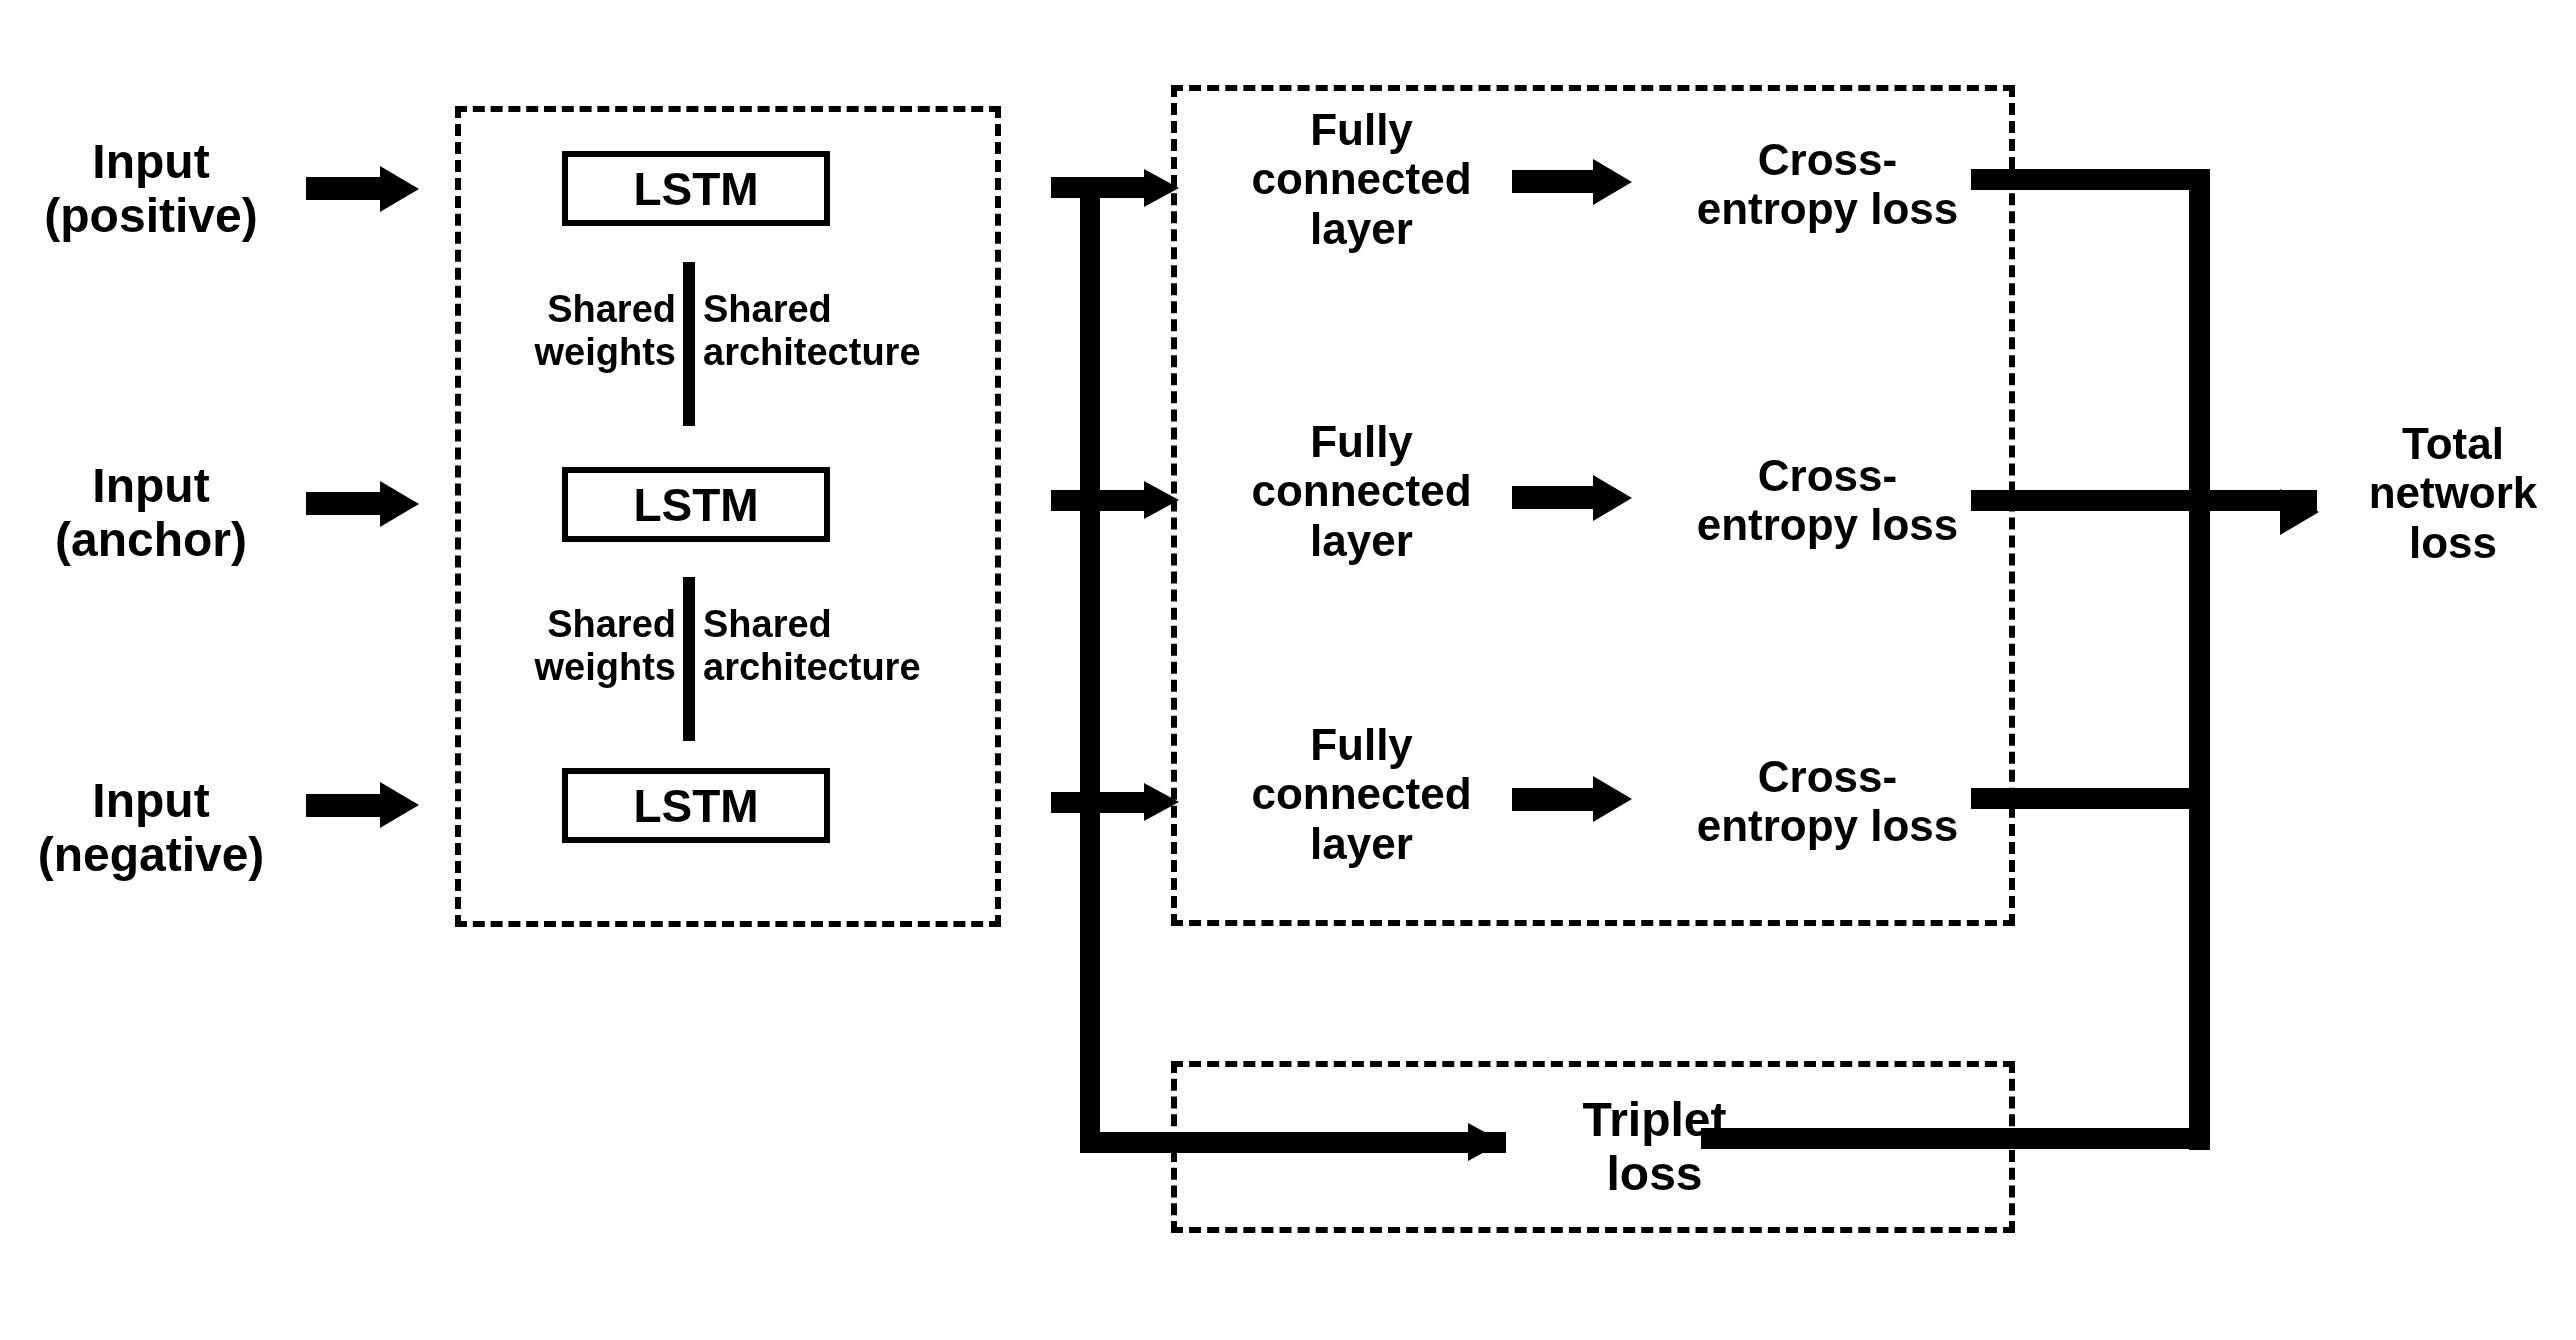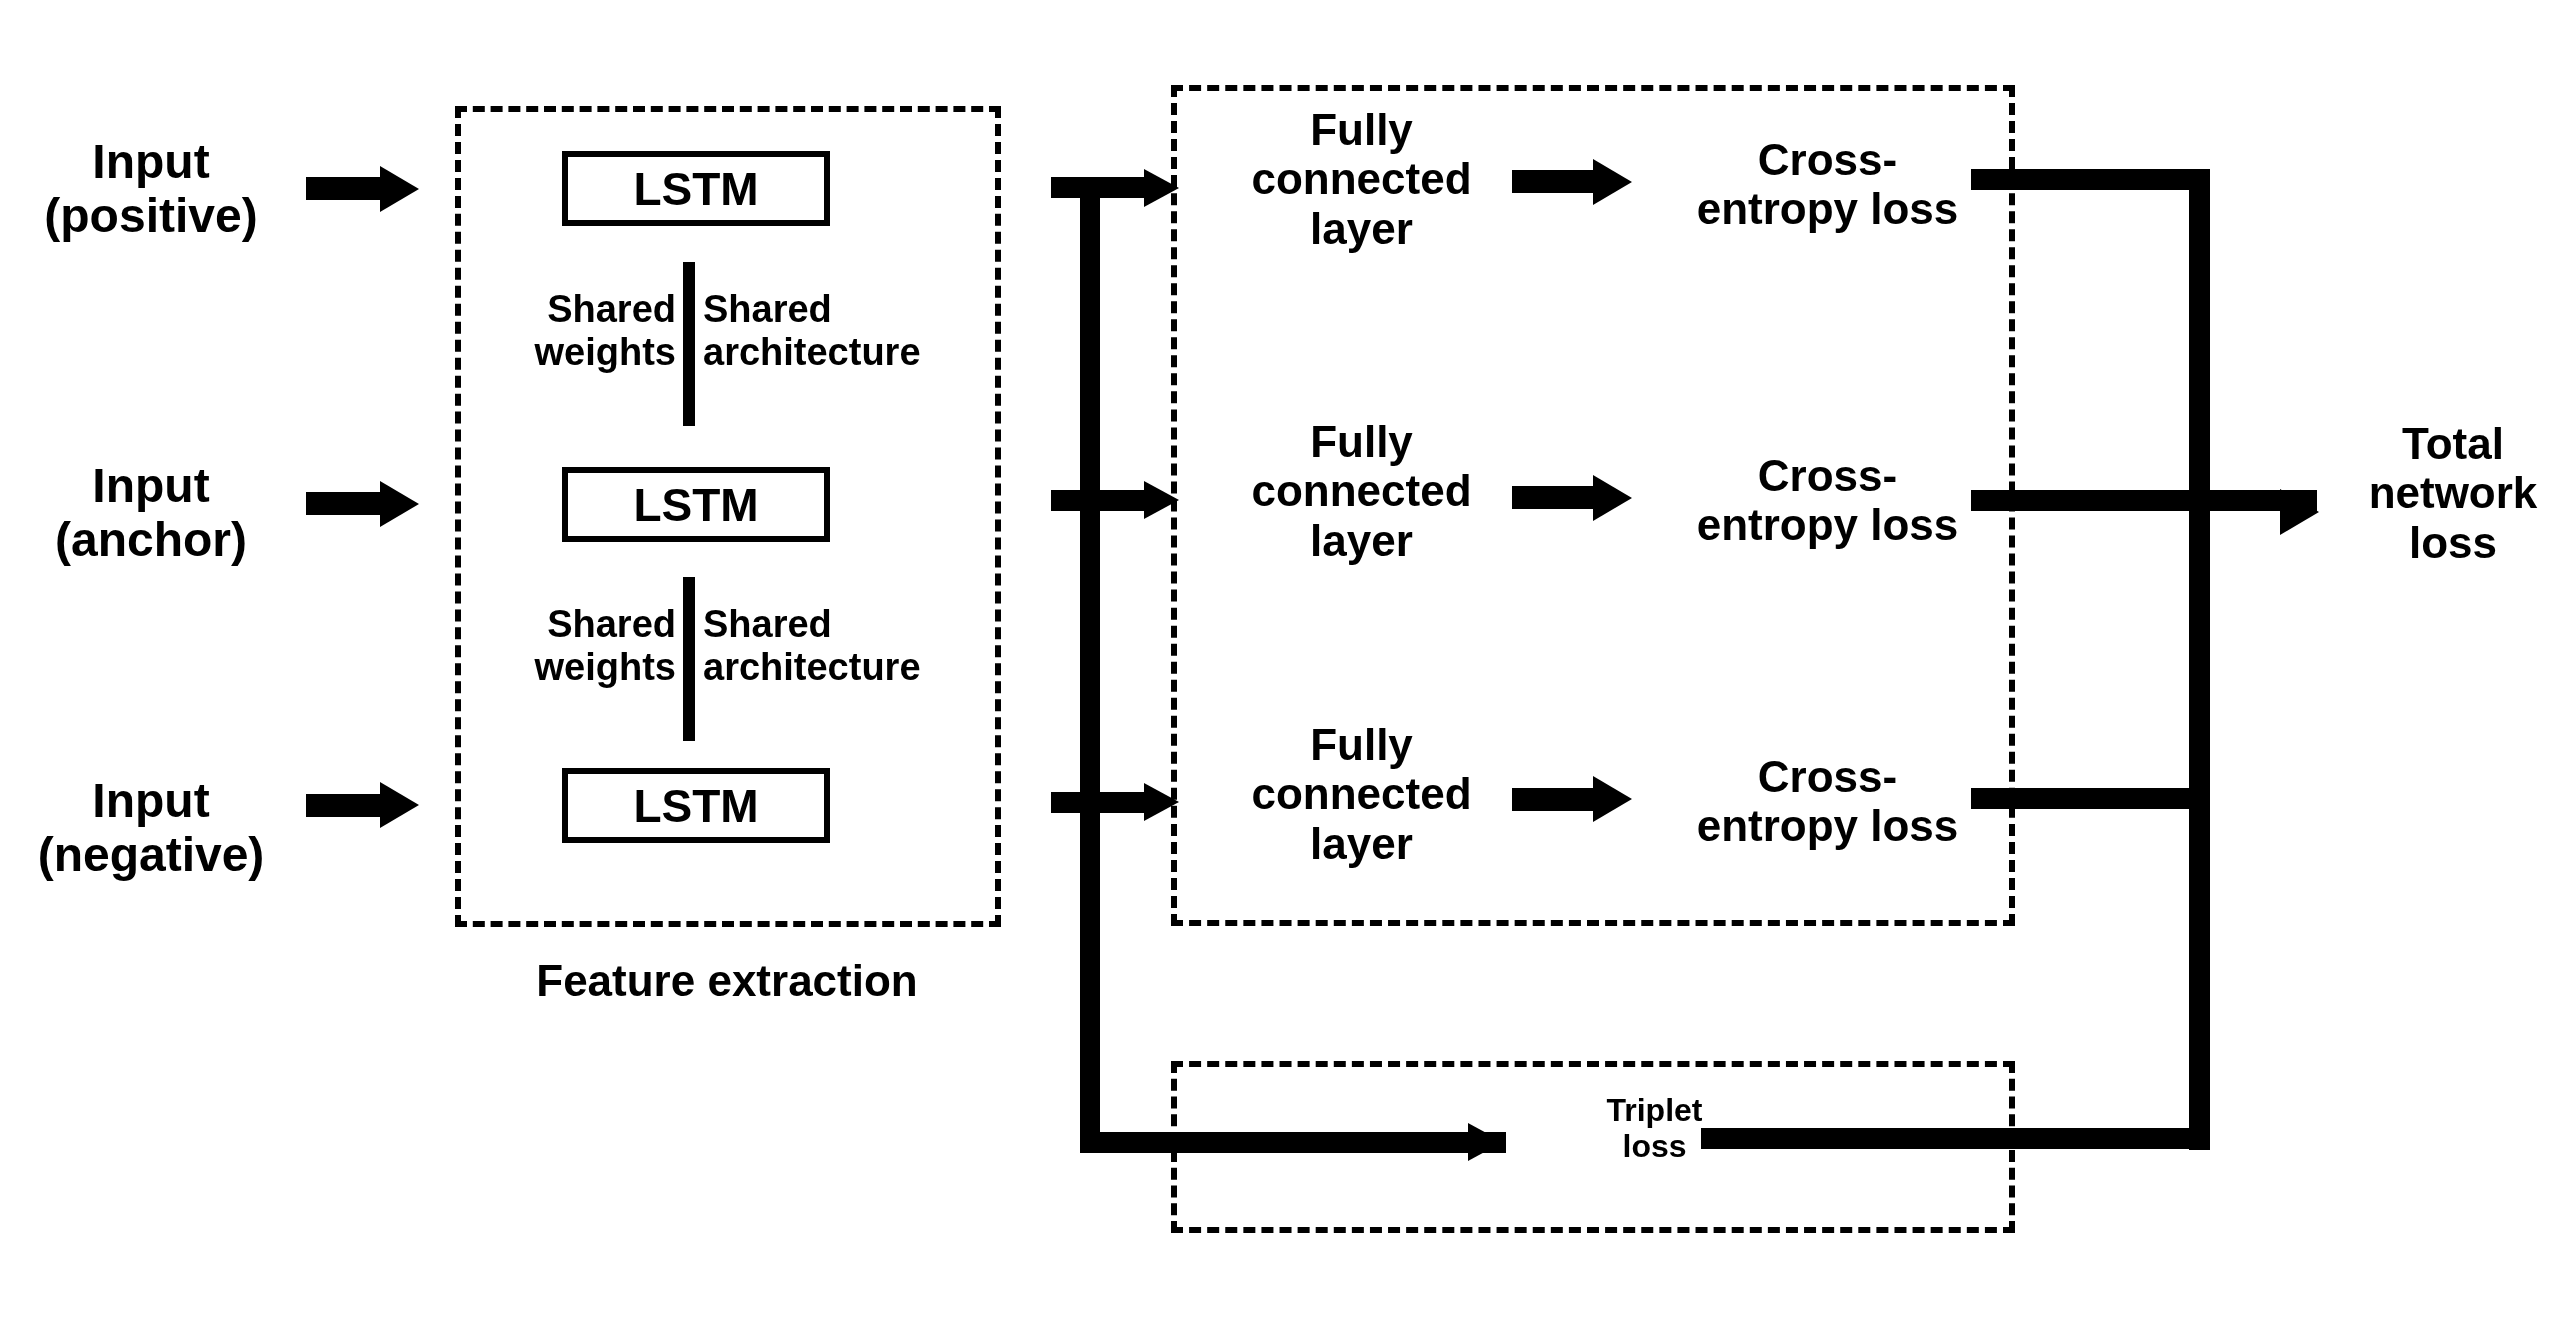--- a/index.html
+++ b/index.html
@@ -117,21 +117,20 @@
 weights</div>
   <div class="lbl" style="left:703px; top:288px; width:275px; font-size:38px; text-align:left;">Shared
 architecture</div>
 
   <div class="divider" style="left:683px; top:577px; width:12.4px; height:164px;"></div>
   <div class="lbl" style="left:479px; top:603px; width:197px; font-size:38px; text-align:right;">Shared
 weights</div>
   <div class="lbl" style="left:703px; top:603px; width:275px; font-size:38px; text-align:left;">Shared
 architecture</div>
 
-  <div class="lbl" style="left:461px; top:956px; width:532px; font-size:44px;">Feature extraction</div>
 
   <div class="vline" style="left:1080px; top:177px; width:19.5px; height:974px;"></div>
 
   <div class="hline" style="left:1051px; top:177px; width:98px; height:21px;"></div>
   <div class="arrow-h-sm" style="left:1144px; top:169px;"></div>
 
   <div class="hline" style="left:1051px; top:490px; width:98px; height:21px;"></div>
   <div class="arrow-h-sm" style="left:1144px; top:481px;"></div>
 
   <div class="hline" style="left:1051px; top:792px; width:98px; height:21px;"></div>
@@ -167,21 +166,21 @@
 entropy loss</div>
 
   <div class="lbl" style="left:1650px; top:451px; width:355px; font-size:44px;">Cross-
 entropy loss</div>
 
   <div class="lbl" style="left:1650px; top:752px; width:355px; font-size:44px;">Cross-
 entropy loss</div>
 
   <div class="dashbox" style="left:1171px; top:1061px; width:844px; height:172px;"></div>
 
-  <div class="lbl" style="left:1508px; top:1093px; width:293px; font-size:32px;">Triplet
+  <div class="lbl" style="left:1508px; top:1093px; width:293px; font-size:48px;">Triplet
 loss</div>
 
 
   <div class="hline" style="left:1971px; top:169px; width:238px; height:21px;"></div>
 
   <div class="hline" style="left:1971px; top:490px; width:346px; height:21px;"></div>
 
   <div class="hline" style="left:1971px; top:788px; width:238px; height:21px;"></div>
 
   <div class="hline" style="left:1701px; top:1128px; width:507px; height:21px;"></div>

